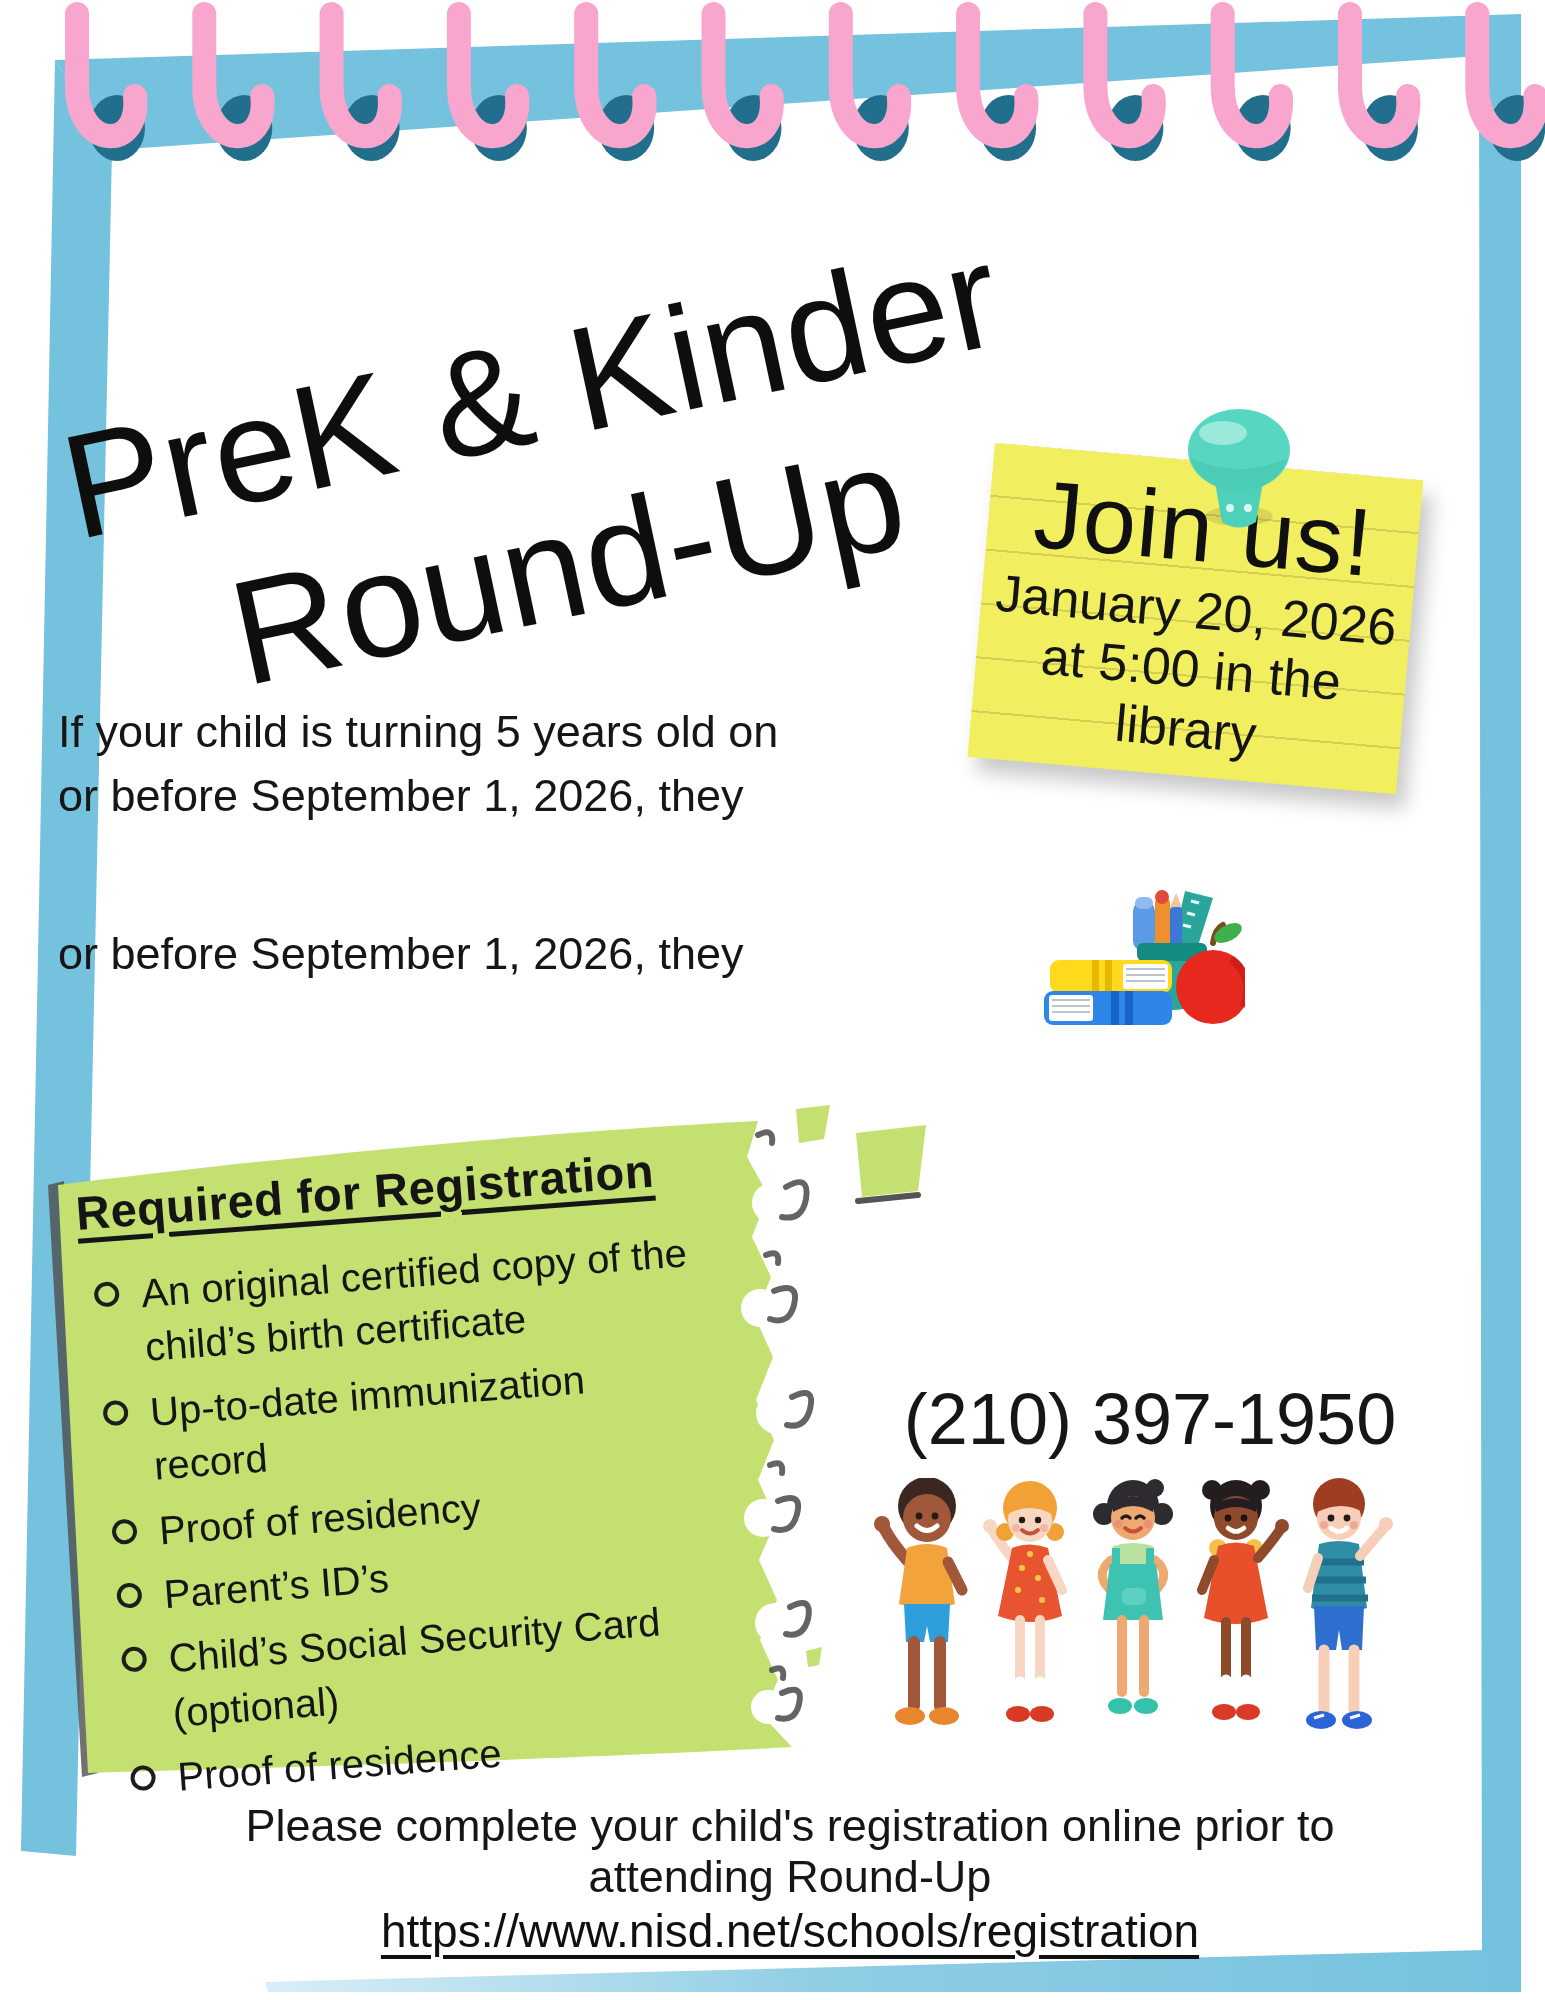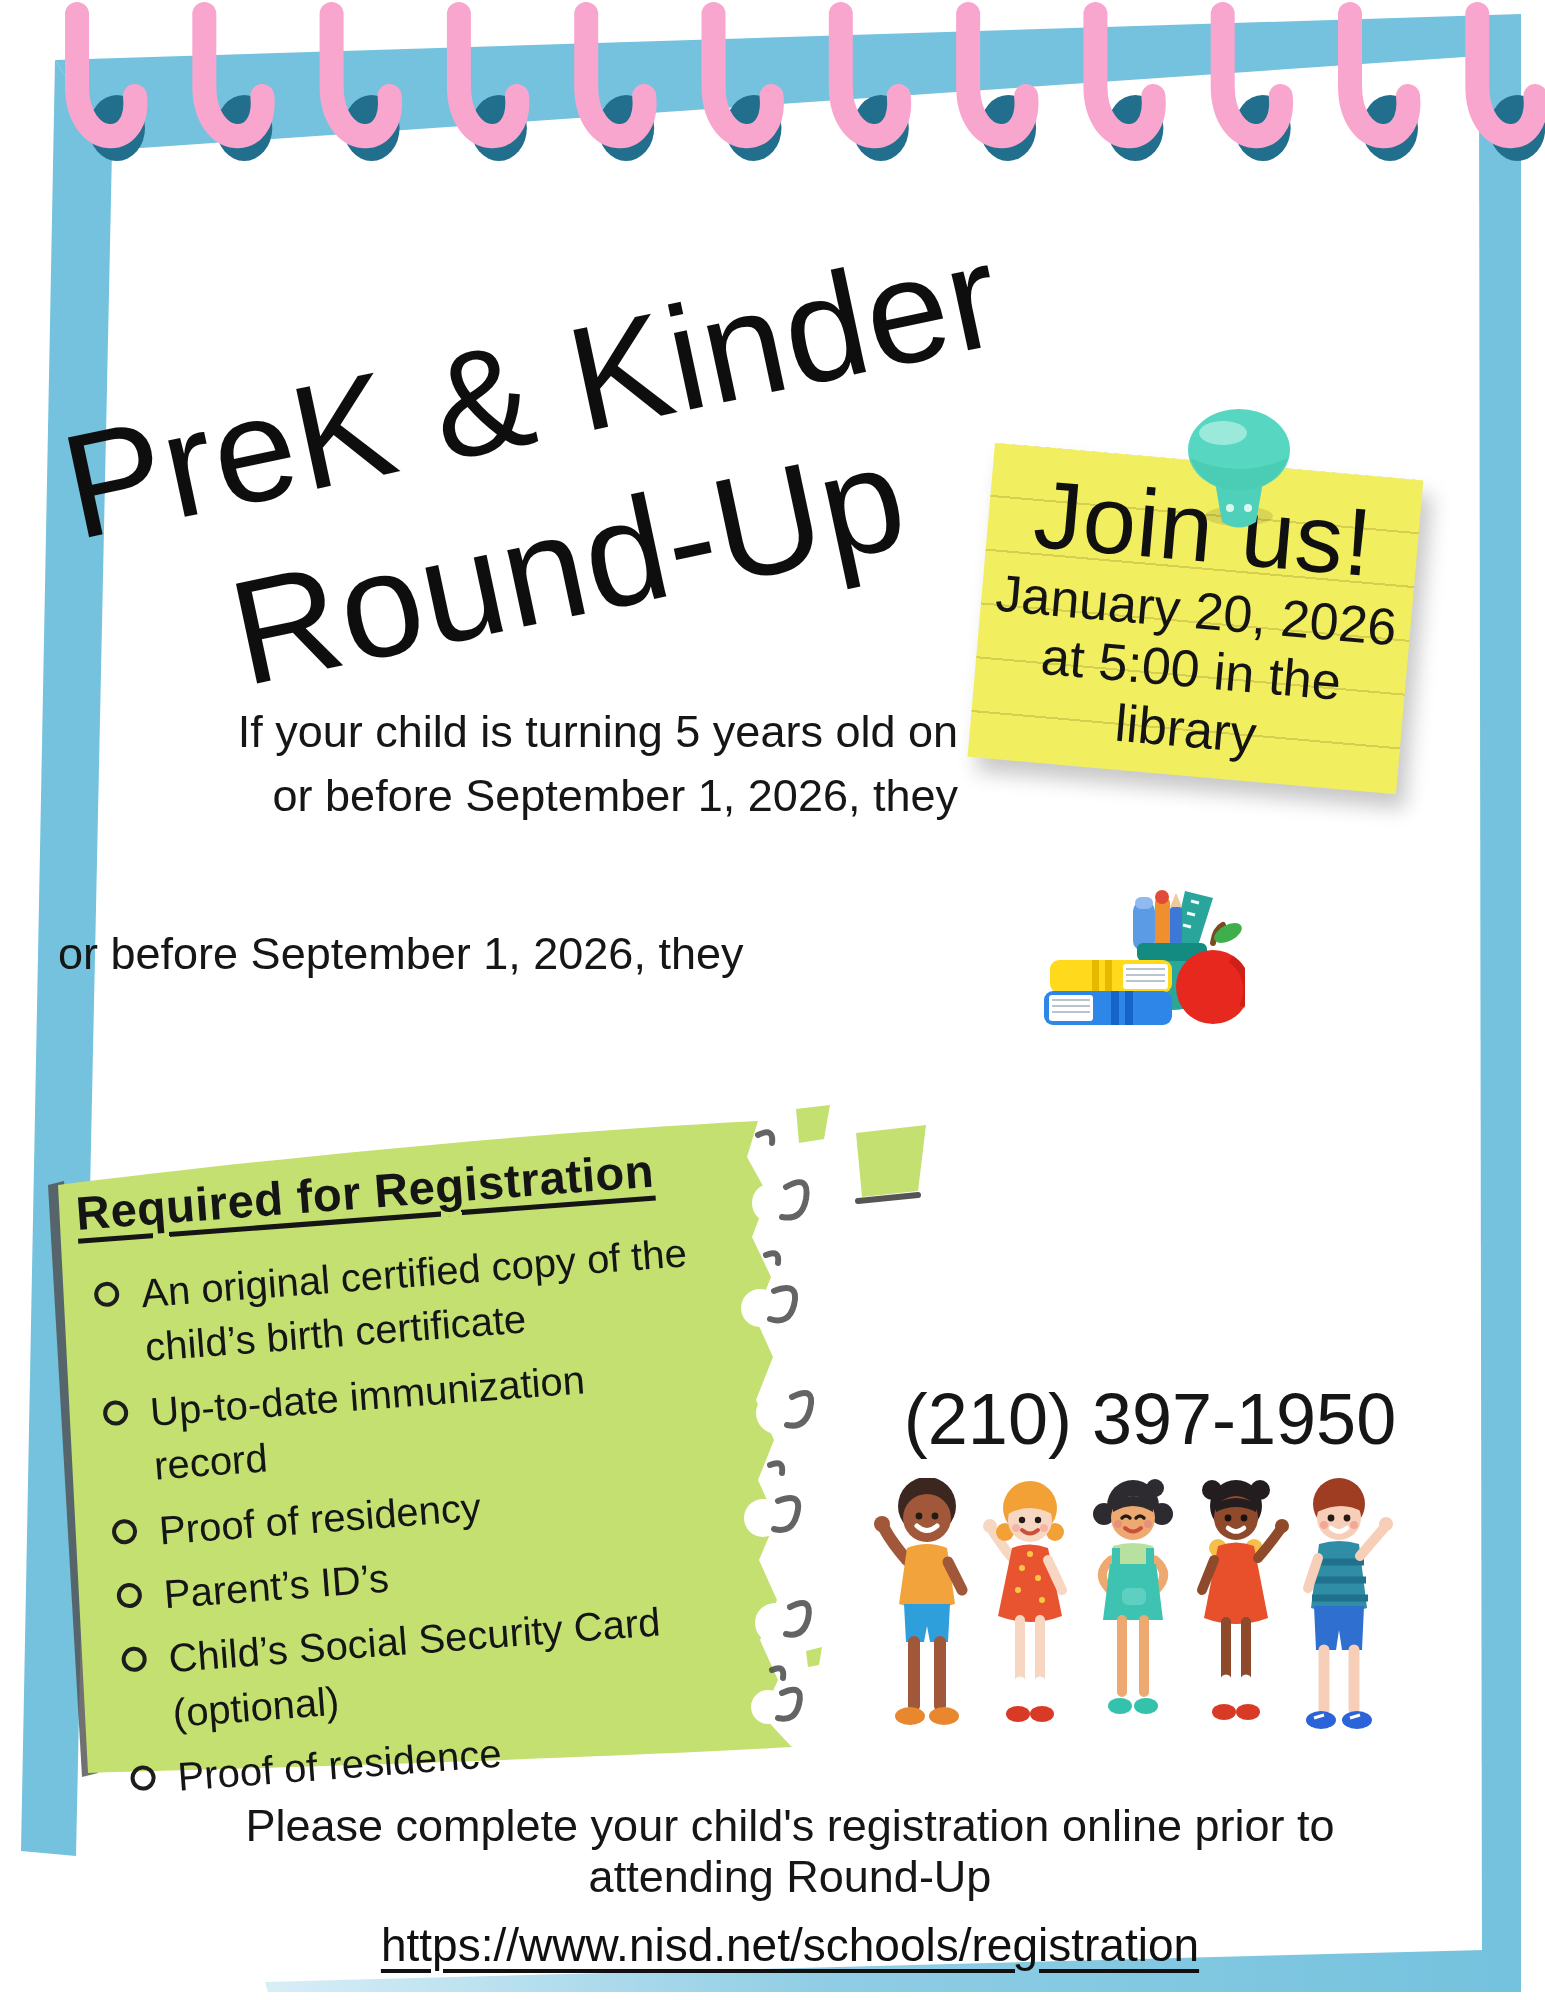--- a/index.html
+++ b/index.html
@@ -24,21 +24,21 @@
     background:#f1ee60;
     background-image:repeating-linear-gradient(to bottom, rgba(190,180,70,0) 0 52px, rgba(190,180,70,.55) 52px 54px);
     box-shadow:10px 14px 20px rgba(0,0,0,.22);
     text-align:center;padding-top:14px;box-sizing:border-box;}
   .note-headline{font-size:96px;line-height:1.1;color:#101010;letter-spacing:1px;}
   .note-line{font-size:52px;line-height:1.15;color:#141414;}
   #pushpin-svg{left:1185px;top:406px;z-index:4;}
 
   
   .para{left:58px;width:900px;font-size:45px;line-height:1.42;z-index:3;}
-  .para-1{top:700px;text-align:right;}
+  .para-1{top:700px;}
   .para-2{top:922px;}
 
   
   #green-svg{left:0;top:1095px;z-index:2;}
   .req-block{left:74px;top:1186px;width:650px;z-index:3;
     transform:rotate(-4.3deg);transform-origin:0 0;color:#151515;}
   .req-heading{font-size:47px;font-weight:bold;letter-spacing:.5px;
     text-decoration:underline;text-decoration-thickness:5px;text-underline-offset:9px;}
   .req-list{list-style:none;margin:30px 0 0 0;padding:0;font-size:40px;line-height:1.36;}
   .req-item{display:flex;align-items:flex-start;margin:0 0 10px 0;}
@@ -49,21 +49,21 @@
   #books-svg{left:1035px;top:885px;z-index:3;}
   .school-block{left:870px;top:1118px;width:560px;text-align:center;
     font-size:55px;line-height:1.12;z-index:3;}
   .school-phone{left:870px;top:1378px;width:560px;text-align:center;
     font-size:72px;z-index:3;}
   #kids-svg{left:872px;top:1478px;z-index:3;}
 
   
   .footer-block{left:110px;top:1800px;width:1360px;text-align:center;
     font-size:45px;line-height:1.14;z-index:3;}
-  .footer-link{display:inline-block;margin-top:16px;color:#101010;
+  .footer-link{display:inline-block;margin-top:2px;color:#101010;
     text-decoration:underline;text-decoration-thickness:4px;text-underline-offset:8px;
     font-size:46px;}
 </style>
 </head>
 <body>
 
 <div class="page">
 
   <svg id="frame-svg" class="abs" width="1545" height="2000" viewBox="0 0 1545 2000">
     <defs>

